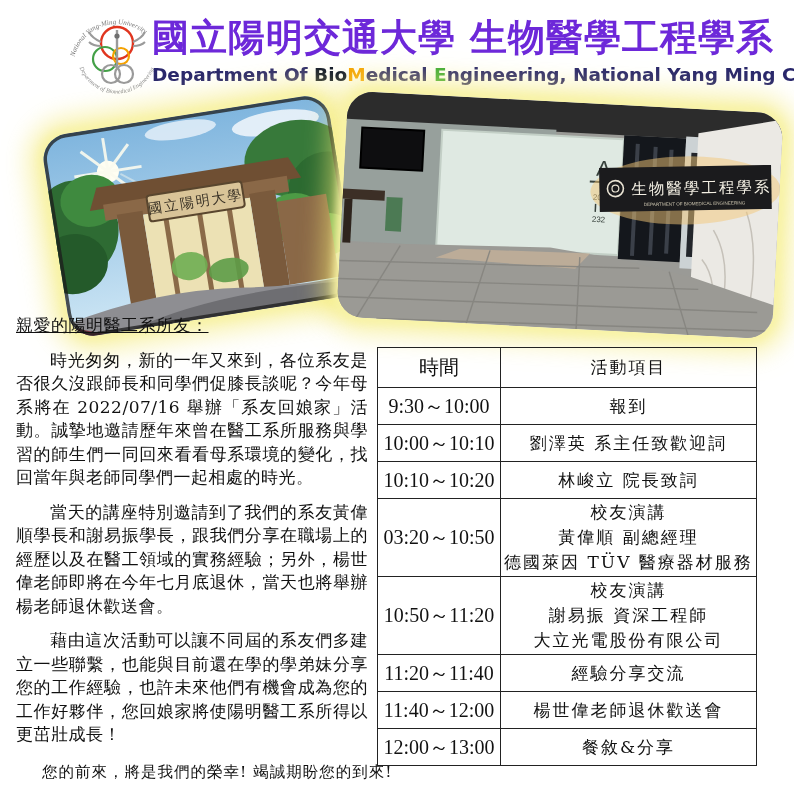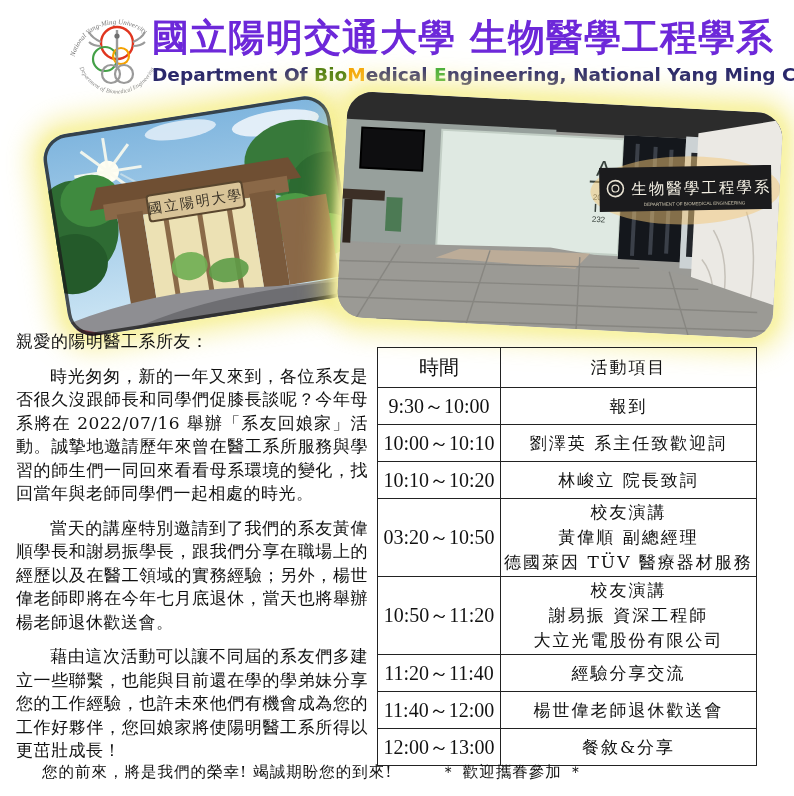--- a/index.html
+++ b/index.html
@@ -6,35 +6,35 @@
   .page{position:relative;width:794px;height:796px;background:#ffffff;overflow:hidden;
         font-family:"DejaVu Serif","Liberation Serif",serif;color:#111;}
 
   
   .logo{position:absolute;left:58px;top:6px;width:118px;height:104px;}
   .title-block{position:absolute;left:152px;top:16px;width:636px;}
   .title-zh{font-family:"DejaVu Sans","Liberation Sans",sans-serif;font-weight:bold;
             font-size:37px;line-height:44px;color:#6d28d9;letter-spacing:1px;white-space:nowrap;}
   .subtitle{font-family:"DejaVu Sans","Liberation Sans",sans-serif;font-weight:bold;
             font-size:18.5px;line-height:24px;color:#29276b;margin-top:3px;white-space:nowrap;}
-  .subtitle .c-red{color:#4d7c0f;}
+  .subtitle .c-red{color:#0f172a;}
   .subtitle .c-orange{color:#f5a200;}
   .subtitle .c-green{color:#3aaa35;}
 
   
   .photo{position:absolute;border-radius:26px;overflow:hidden;
          box-shadow:0 0 8px 5px #f8f3a6, 0 0 24px 16px rgba(243,234,120,0.6);}
   .photo-left{left:54px;top:114px;width:290px;height:204px;transform:rotate(-9deg);}
   .photo-right{left:342px;top:102px;width:436px;height:226px;transform:rotate(3deg);}
   .photo svg{display:block;width:100%;height:100%;}
 
   
   .letter{position:absolute;left:16px;top:314px;width:352px;font-size:17px;line-height:23.5px;
           text-align:justify;letter-spacing:0.5px;}
-  .letter .greeting{margin:16px 0 11px 0;text-indent:0;}
+  .letter .greeting{margin:0 0 11px 0;text-indent:0;text-decoration:underline;}
   .letter p{margin:0 0 11px 0;text-indent:2em;}
 
   
   .schedule{position:absolute;left:377px;top:347px;width:380px;border-collapse:collapse;
             table-layout:fixed;}
   .schedule td,.schedule th{border:1.6px solid #222;text-align:center;vertical-align:middle;
             padding:0;font-weight:normal;font-size:17px;letter-spacing:2px;}
   .schedule .time-cell{width:122px;font-family:"Liberation Serif","DejaVu Serif",serif;
             font-size:20px;letter-spacing:0;}
   .schedule .r-head{height:40px;}
@@ -248,16 +248,15 @@
       </tr>
       <tr class="r-1">
         <td class="time-cell">12:00～13:00</td>
         <td>餐敘&amp;分享</td>
       </tr>
     </tbody>
   </table>
 
   <div class="closing">
     <span>您的前來，將是我們的榮幸! 竭誠期盼您的到來!</span>
-    <span>＊ 歡迎攜眷參加 ＊</span>
   </div>
 
 </div>
 
 </body></html>

